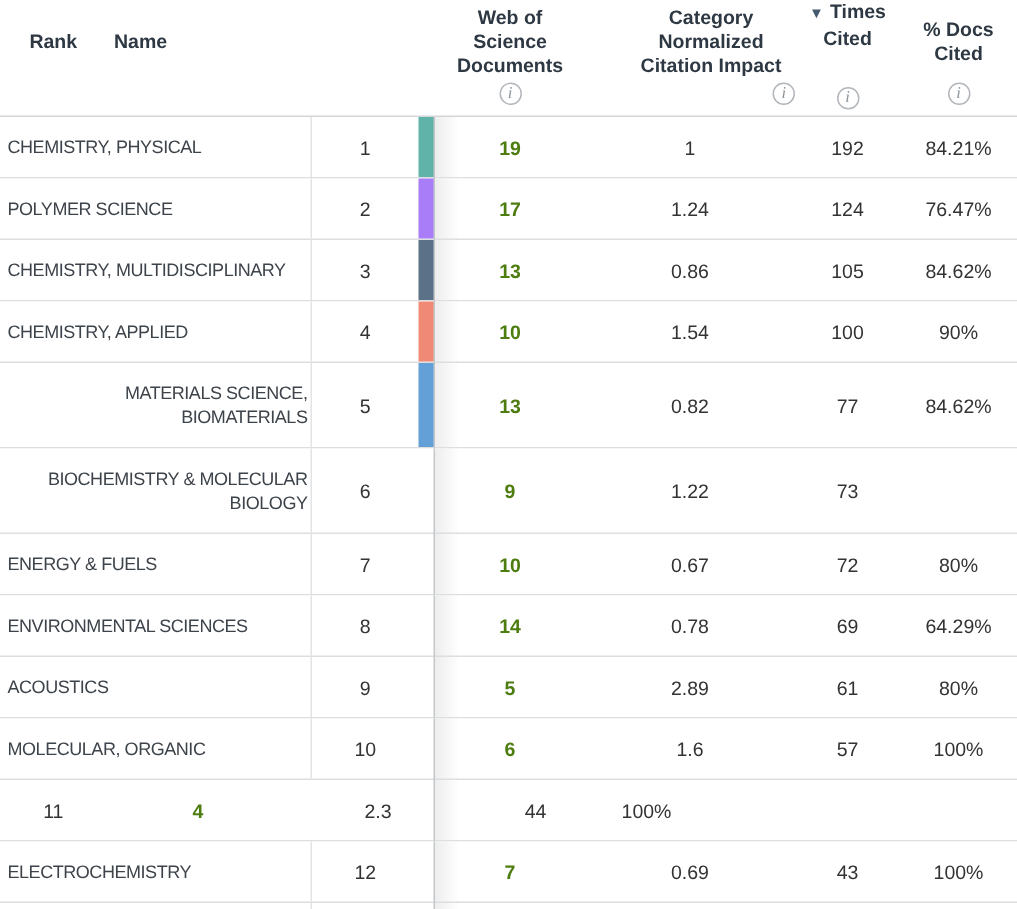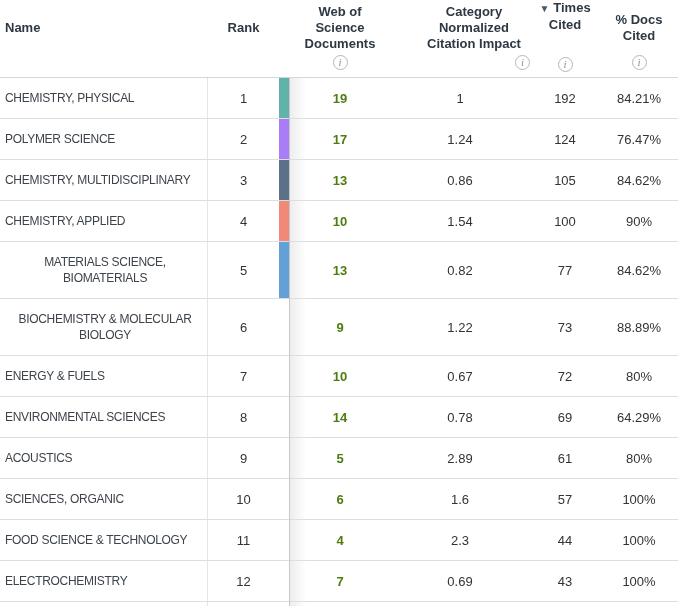--- a/index.html
+++ b/index.html
@@ -42,43 +42,43 @@
   .row { display:flex; min-height:41px; border-bottom:1px solid #dcdee0; position:relative; background:#fff; }
   .row::before { 
     content:""; position:absolute; left:289px; top:0; bottom:-1px; width:1px; background:#c5c8ca;
   }
   .row::after { 
     content:""; position:absolute; left:290px; top:0; bottom:0; width:16px;
     background:linear-gradient(to right, rgba(0,0,0,0.07), rgba(0,0,0,0)); pointer-events:none;
   }
   .cell { display:flex; align-items:center; justify-content:center; font-size:13px; color:#333; }
   .cell.name {
-    width:208px; justify-content:flex-start; text-align:center;
+    width:208px; justify-content:flex-start; text-align:right;
     padding:12px 2px 12px 5px; font-size:12px; letter-spacing:-0.3px;
     color:#3d434a; line-height:16px; border-right:1px solid #e3e4e5;
   }
   .bar-strip { width:11px; align-self:stretch; background:transparent; }
   .doc-link { color:#4d7c0f; font-weight:bold; cursor:pointer; }
   .row.filler { height:41px; border-bottom:none; }
 </style>
 </head>
 <body>
 
 <div class="table-wrap">
 
   <div class="header">
+    <div class="h-cell col-rank">
+      <div class="h-label">
+          <span class="lbl">Rank</span>
+        </div>
+      <div class="h-info"></div>
+    </div>
     <div class="h-cell col-name">
       <div class="h-label">
           <span class="lbl">Name</span>
-        </div>
-      <div class="h-info"></div>
-    </div>
-    <div class="h-cell col-rank">
-      <div class="h-label">
-          <span class="lbl">Rank</span>
         </div>
       <div class="h-info"></div>
     </div>
     <div class="h-cell col-bar"></div>
     <div class="h-cell col-docs">
       <div class="h-label">
           <span class="lbl">Web of Science Documents</span>
         </div>
       <div class="h-info">
           <span class="info-icon">i</span>
@@ -231,23 +231,20 @@
       <div class="bar-strip"></div>
       <div class="cell col-docs">
           <span class="doc-link">9</span>
         </div>
       <div class="cell col-cnci">
           <span>1.22</span>
         </div>
       <div class="cell col-times">
           <span>73</span>
         </div>
-      <div class="cell col-pct">
-          <span>88.89%</span>
-        </div>
     </div>
 
     <div class="row">
       <div class="cell name">
           <span>ENERGY &amp; FUELS</span>
         </div>
       <div class="cell col-rank">
           <span>7</span>
         </div>
       <div class="bar-strip"></div>
@@ -304,44 +301,41 @@
       <div class="cell col-times">
           <span>61</span>
         </div>
       <div class="cell col-pct">
           <span>80%</span>
         </div>
     </div>
 
     <div class="row">
       <div class="cell name">
-          <span>SCIENCES, ORGANIC</span>
+          <span>MOLECULAR, ORGANIC</span>
         </div>
       <div class="cell col-rank">
           <span>10</span>
         </div>
       <div class="bar-strip"></div>
       <div class="cell col-docs">
           <span class="doc-link">6</span>
         </div>
       <div class="cell col-cnci">
           <span>1.6</span>
         </div>
       <div class="cell col-times">
           <span>57</span>
         </div>
       <div class="cell col-pct">
           <span>100%</span>
         </div>
     </div>
 
     <div class="row">
-      <div class="cell name">
-          <span>FOOD SCIENCE &amp; TECHNOLOGY</span>
-        </div>
       <div class="cell col-rank">
           <span>11</span>
         </div>
       <div class="bar-strip"></div>
       <div class="cell col-docs">
           <span class="doc-link">4</span>
         </div>
       <div class="cell col-cnci">
           <span>2.3</span>
         </div>

